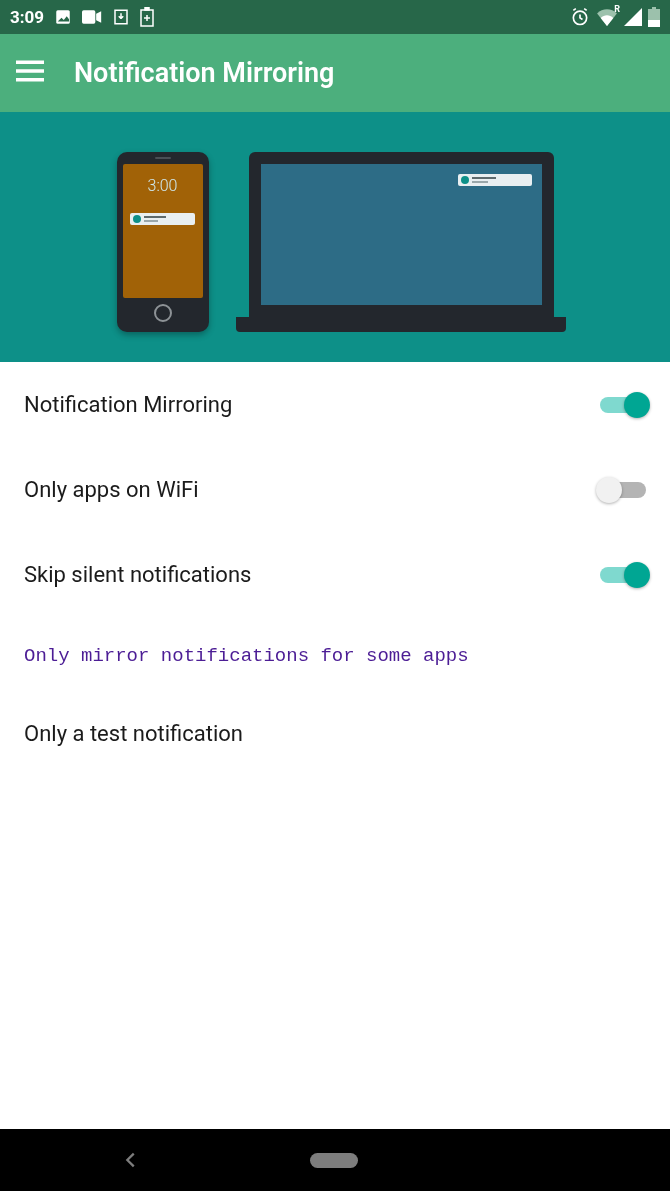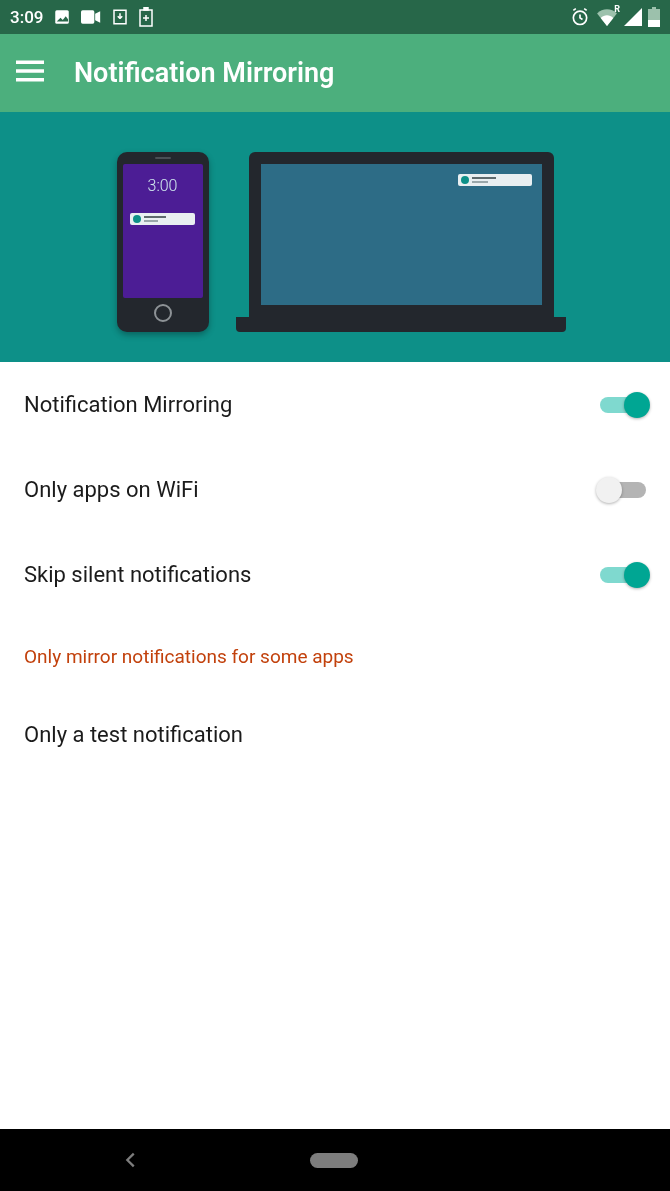--- a/index.html
+++ b/index.html
@@ -11,21 +11,21 @@
   }
 
   
   .status-bar {
     height:34px;
     background:#276749;
     display:flex; align-items:center;
     padding:0 10px;
     color:#ffffff; font-size:17px; font-weight:500;
   }
-  .status-left { display:flex; align-items:center; gap:10px; }
+  .status-left { display:flex; align-items:center; gap:10px;font-weight:bold; }
   .status-spacer { flex:1; }
   .status-right { display:flex; align-items:center; gap:6px; }
   .mini-icon svg, .mini-icon { display:block; }
 
   
   .app-bar {
     height:78px;
     background:#4CAF7D;
     display:flex; align-items:center;
     padding:0 16px;
@@ -50,21 +50,21 @@
   .phone {
     width:92px; height:180px;
     background:#23272d;
     border-radius:10px;
     box-shadow:0 3px 6px rgba(0,0,0,.3);
     position:relative;
     display:flex; flex-direction:column;
     padding:12px 6px 10px 6px;
   }
   .phone-screen {
-    flex:1; background:#4c1d95;
+    flex:1; background:#a16207;
     border-radius:2px;
     display:flex; flex-direction:column; align-items:center;
     padding-top:12px;
     gap:18px;
   }
   .phone-time { color:#cfe8ee; font-size:16px; font-weight:300; }
   .phone-notif {
     width:82%;
     background:#e9eff1;
     border-radius:2px;
@@ -121,21 +121,21 @@
 
   
   .settings { flex:1; background:#fff; }
   .setting-row {
     display:flex; align-items:center;
     padding:30px 24px;
     color:#1b1b1b;
   }
   .setting-text { flex:1; }
   .setting-title { font-size:22px; font-weight:400; }
-  .setting-sub { color:#c2410c; font-size:19px; margin-top:4px; }
+  .setting-sub { color:#4c1d95; font-size:19px; margin-top:4px;font-family:Liberation Mono, monospace; }
 
   .switch {
     width:46px; height:16px;
     border-radius:10px;
     position:relative;
   }
   .switch-thumb {
     position:absolute; top:-5px;
     width:26px; height:26px; border-radius:50%;
     box-shadow:0 1px 3px rgba(0,0,0,.3);

